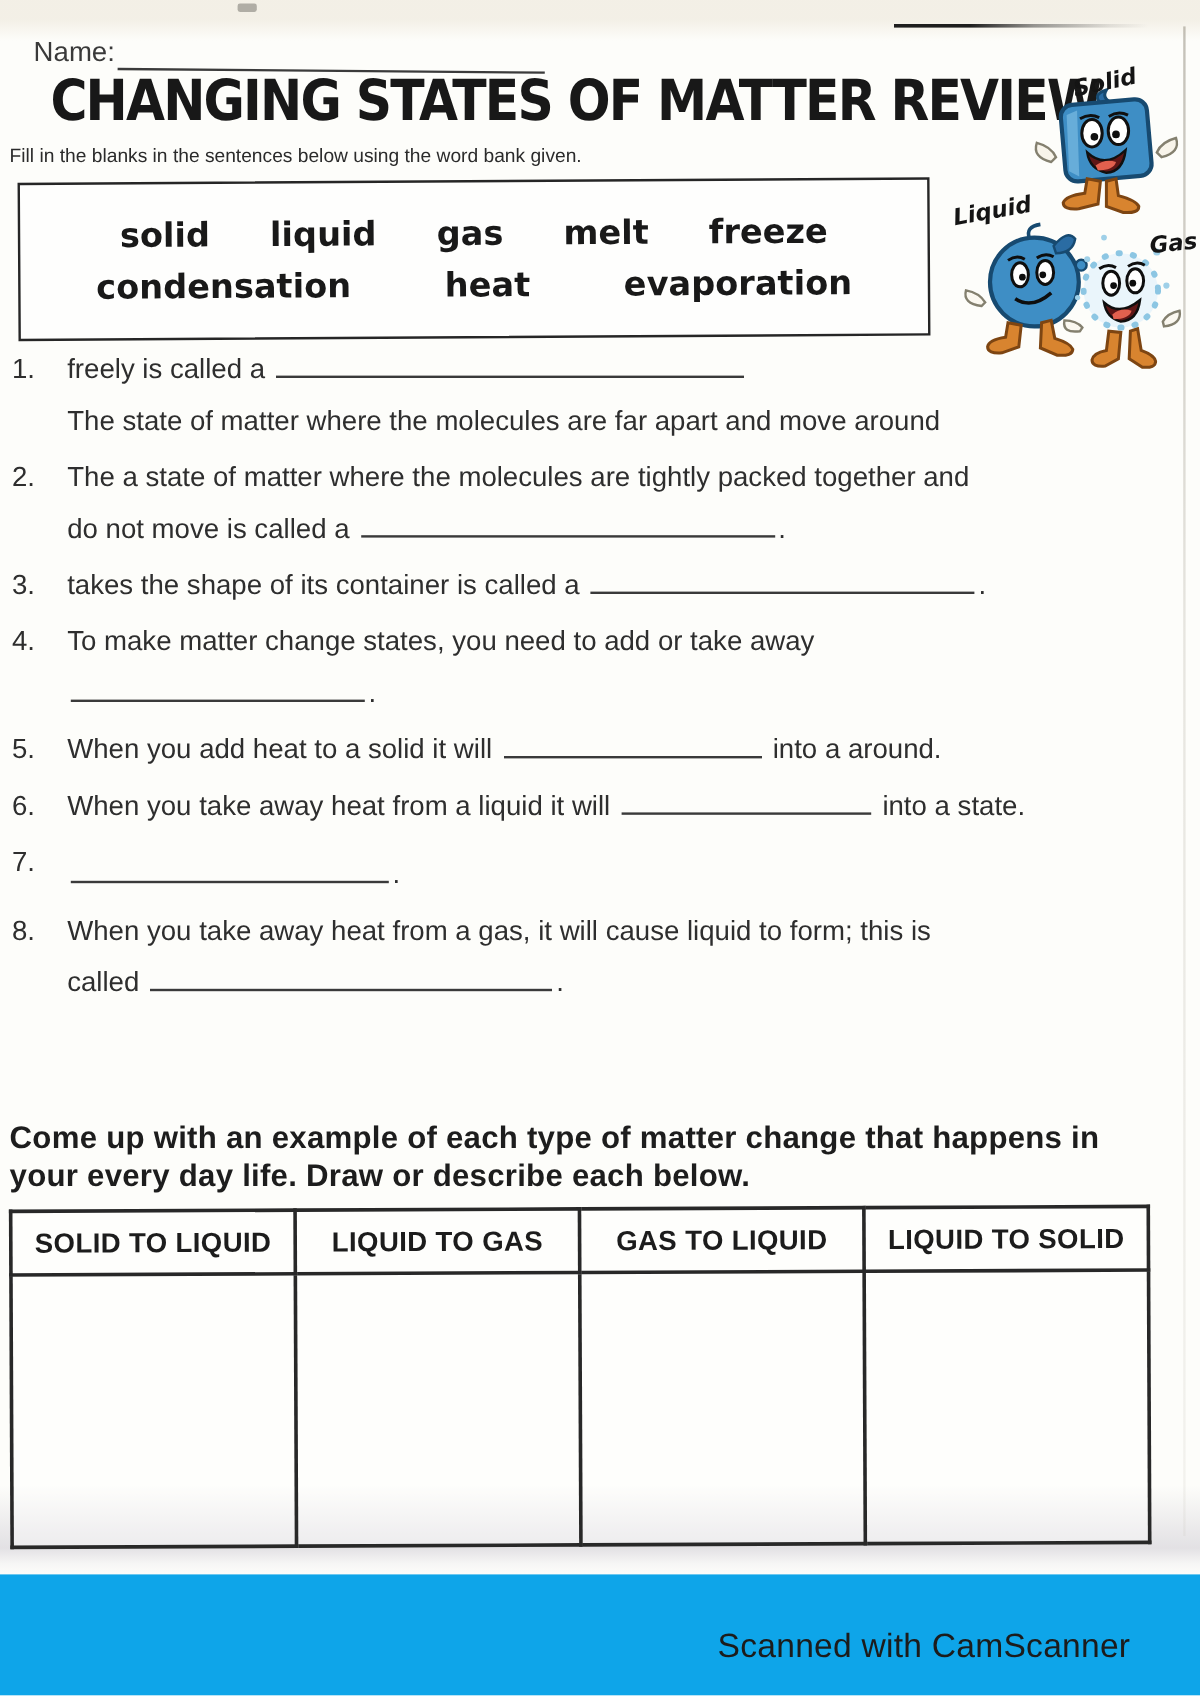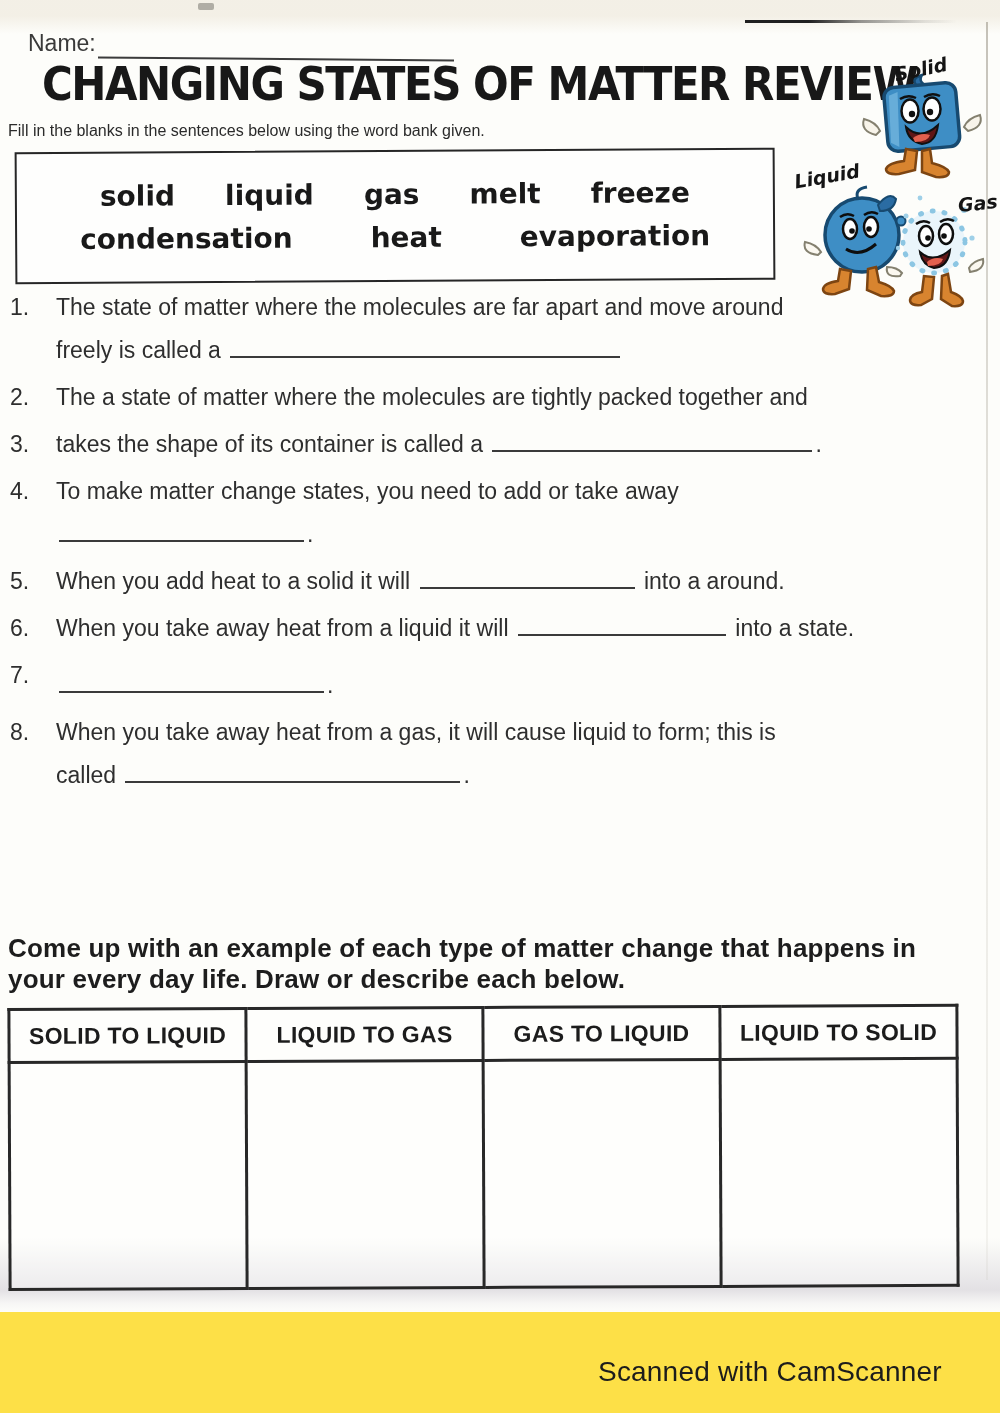--- a/index.html
+++ b/index.html
@@ -1,18 +1,18 @@
 <!DOCTYPE html>
 <html><head>
 <meta charset="utf-8">
 <style>
   html,body { margin:0; padding:0; background:#ffffff; }
   .sheet {
     position:relative; width:1000px; height:1413px; overflow:hidden;
-    background:#fde047;
+    background:#0ea5e9;
     font-family:"Liberation Sans", sans-serif;
     color:#2e2e2e;
   }
   
   .paper {
     position:absolute; left:0; top:0; width:1000px; height:1312px;
     background:
       linear-gradient(to bottom, rgba(242,238,228,0.9) 16px, rgba(242,238,228,0) 34px),
       linear-gradient(to bottom, rgba(255,255,255,0) 1238px, rgba(190,186,198,0.42) 1290px, rgba(226,224,230,0.25) 1303px, rgba(255,255,255,0) 1312px),
       #fdfdfa;
@@ -207,28 +207,29 @@
       <path d="M94 92 Q109 90 107 79 Q97 81 93 88 Z" fill="#fbf8f0" stroke="#84806f" stroke-width="2"></path>
       <path d="M48 96 L46 112 Q35 114 34 120 Q34 126 45 125 L56 119 L58 97 Z" fill="#d8842f" stroke="#7d4512" stroke-width="2.5"></path>
       <path d="M72 94 L75 112 Q86 116 87 121 Q87 127 76 126 L65 119 L66 96 Z" fill="#d8842f" stroke="#7d4512" stroke-width="2.5"></path>
     </svg>
   </div>
 
   <div class="questions" id="questions">
       <div class="question">
         <div class="q-num">1.</div>
         <div class="q-body">
+          <div class="q-line"><span class="qt">freely is called a </span><span class="blank" style="width: 390px;"></span></div>
           <div class="q-line"><span class="qt">The state of matter where the molecules are far apart and move around</span></div>
-          <div class="q-line"><span class="qt">freely is called a </span><span class="blank" style="width: 390px;"></span></div>
         </div>
       </div>
       <div class="question">
         <div class="q-num">2.</div>
         <div class="q-body">
           <div class="q-line"><span class="qt">The a state of matter where the molecules are tightly packed together and</span></div>
+          <div class="q-line"><span class="qt">do not move is called a </span><span class="blank" style="width: 345px;"></span><span class="qt">.</span></div>
         </div>
       </div>
       <div class="question">
         <div class="q-num">3.</div>
         <div class="q-body">
           <div class="q-line"><span class="qt">takes the shape of its container is called a </span><span class="blank" style="width: 320px;"></span><span class="qt">.</span></div>
         </div>
       </div>
       <div class="question">
         <div class="q-num">4.</div>

